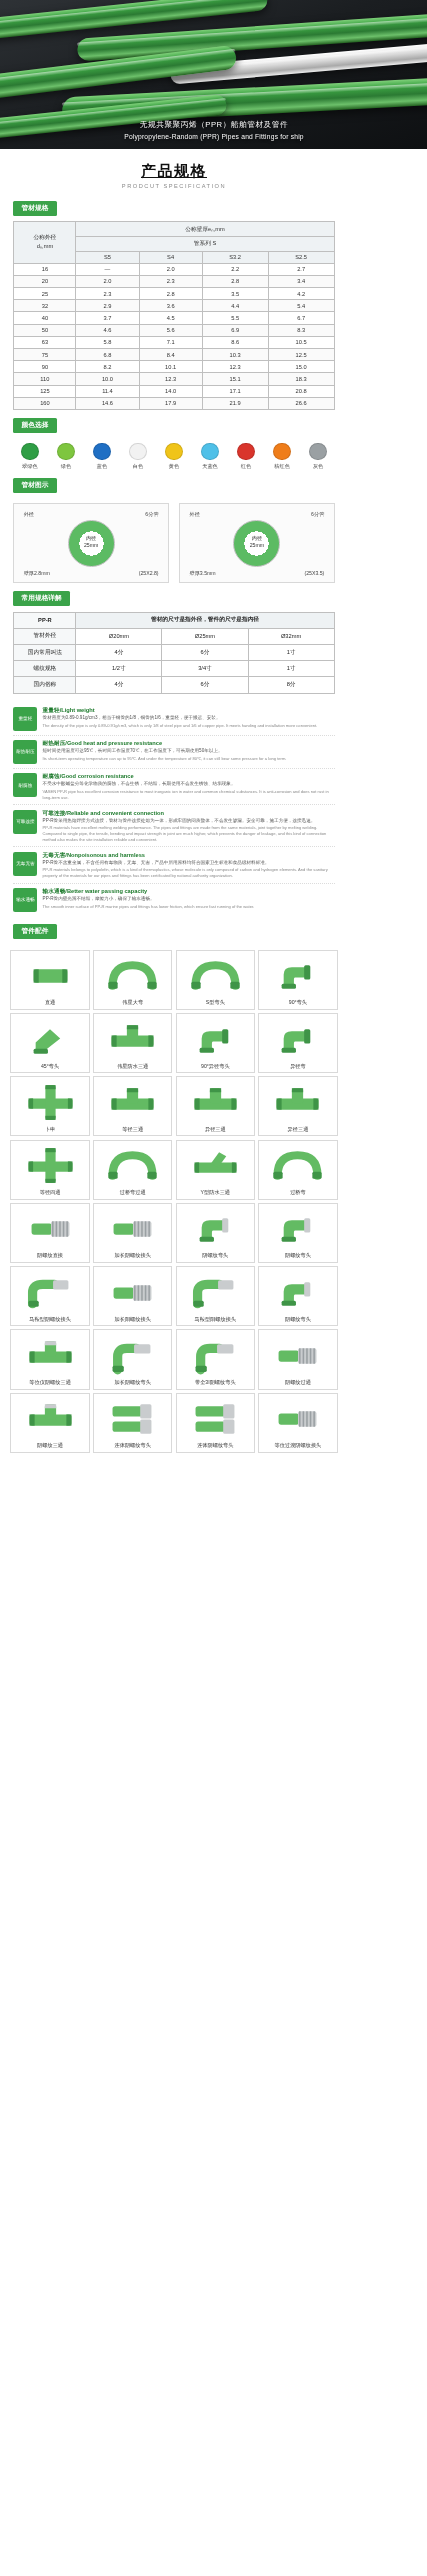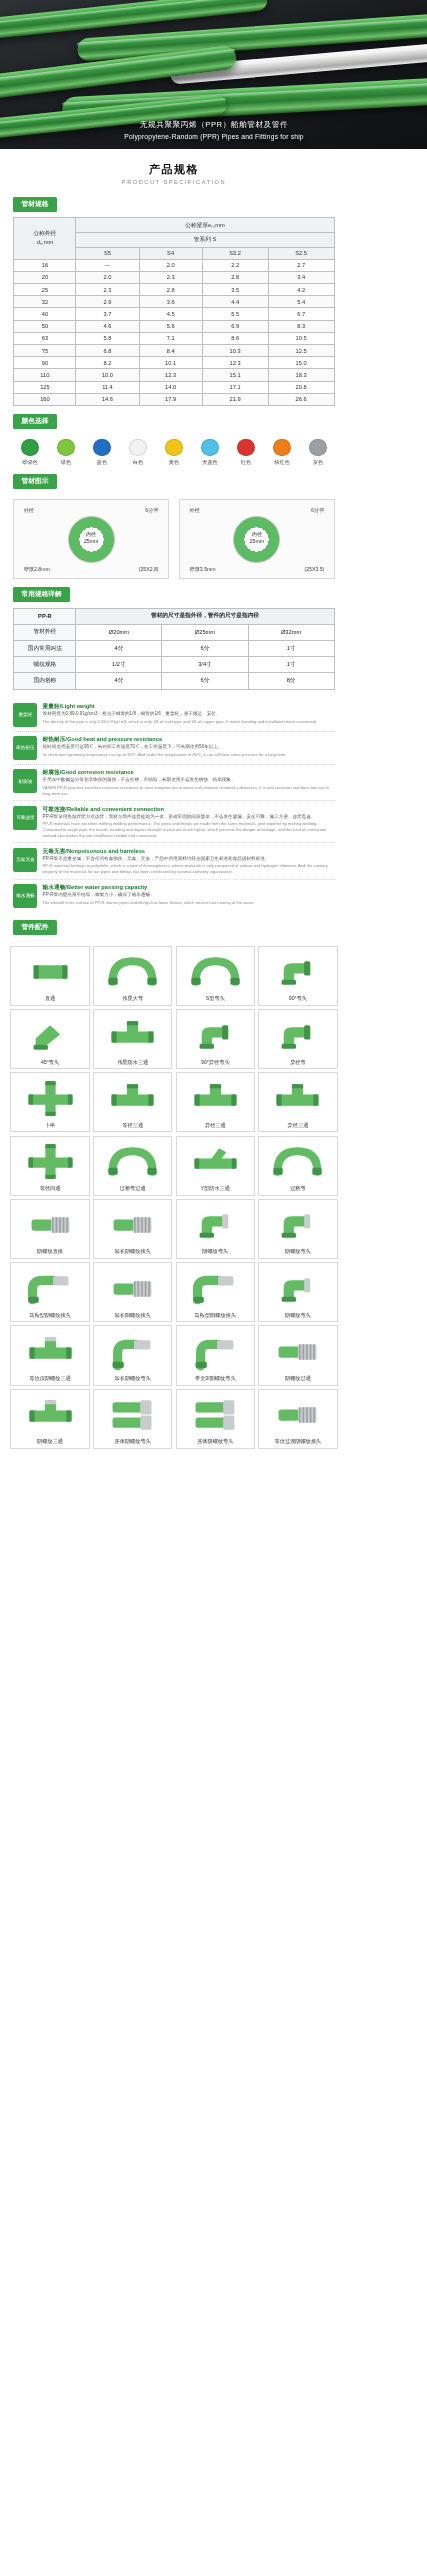--- a/index.html
+++ b/index.html
@@ -32,21 +32,21 @@
   }
   .hero-title {
     position: absolute; left: 0; right: 0; bottom: 9.3px; text-align: center; color: #fff;
     text-shadow: 0 1px 3.1px rgba(0,0,0,.8);
   }
   .hero-title .cn { font-size: 7.7px; letter-spacing: 0.5px; margin-bottom: 3.1px; }
   .hero-title .en { font-size: 6.7px; letter-spacing: 0.2px; }
 
   
   .sec-title { text-align:center; margin: 13.4px 0 3.1px; }
-  .sec-title .cn { font-size: 11px; font-weight: bold; color:#111; letter-spacing: 1.5px; }
+  .sec-title .cn { font-size: 15px; font-weight: bold; color:#111; letter-spacing: 1.5px; text-decoration: underline; }
   .sec-title .en { font-size: 5.7px; color:#8a8a8a; letter-spacing: 1.5px; margin-top: 2.1px;}
 
   .band {
     display:inline-block; background:#3aa349; color:#fff; font-size:6.7px; font-weight:bold;
     padding: 3.1px 8.2px; border-radius: 1.5px; margin: 8.2px 0 5.2px 13.4px;
   }
 
   
   .tbl-wrap { margin: 0 13.4px; }
   table.spec { width: 100%; border-collapse: collapse; font-size: 5.7px; }

